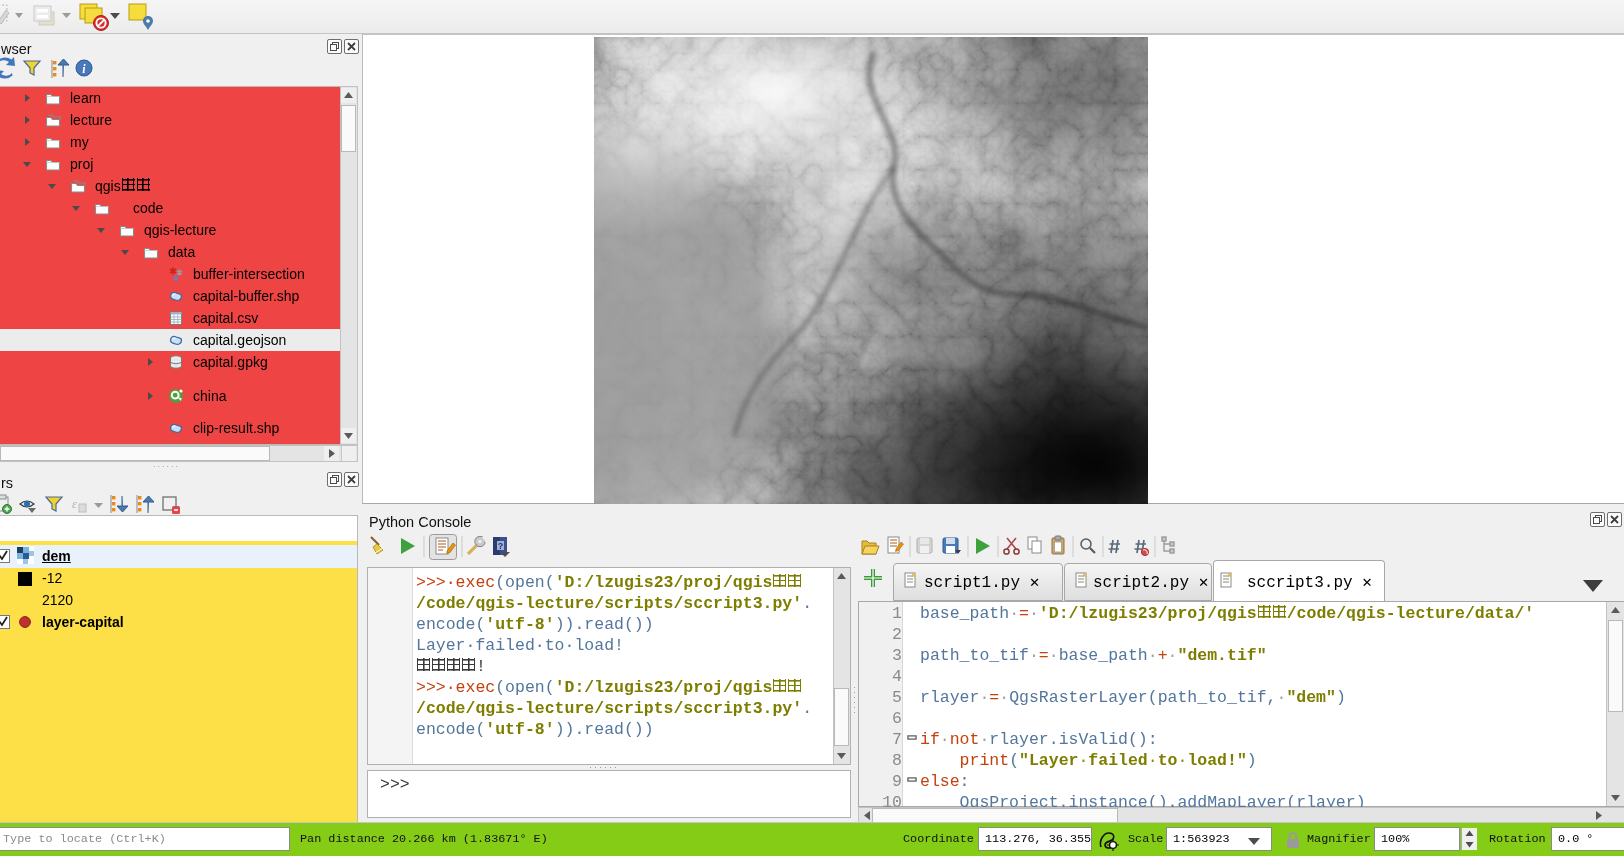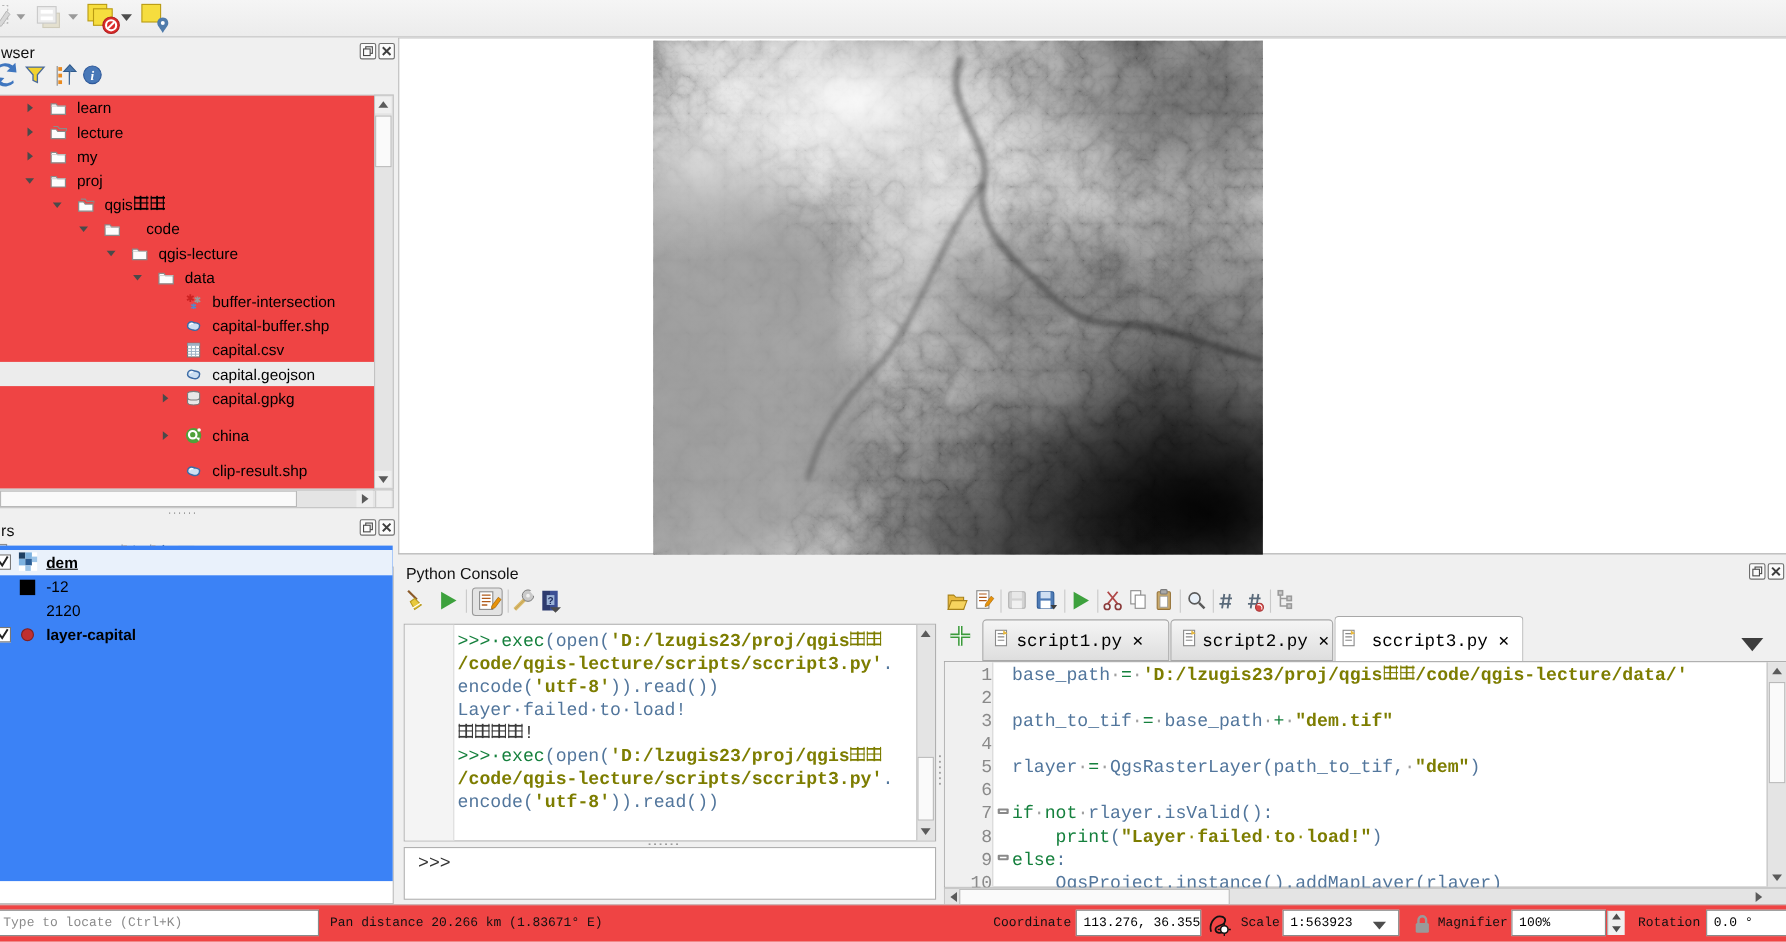--- a/index.html
+++ b/index.html
@@ -26,23 +26,23 @@
  linear-gradient(currentColor,currentColor) 0 50%/1.4px 100% no-repeat,
  linear-gradient(currentColor,currentColor) 100% 50%/1.4px 100% no-repeat}
 .sb-v{position:absolute;background:#e4e4e4;border:1px solid #c2c2c2}
 .sb-th{position:absolute;background:#fafafa;border:1px solid #b9b9b9}
 
 #map{position:absolute;left:362px;top:34px;width:1262px;height:470px;background:#fff;border-left:1px solid #b9b9b9;border-bottom:1px solid #a8a8a8;border-top:1px solid #c3c3c3}
 
 #pydock{position:absolute;left:363px;top:505px;width:1261px;height:317px;background:#f0f0f0}
 .codebox{position:absolute;background:#fff;border:1px solid #b0b0b0;font-family:"Liberation Mono",monospace;font-size:16.5px;line-height:21px}
 .lnum{color:#8a8a8a;text-align:right;position:absolute}
-.k{color:#15803d}.n{color:#52769c}.s{color:#7d7d00;font-weight:bold}.w{color:#a0a0a0}
-
-#statusbar{position:absolute;left:0;top:822px;width:1624px;height:34px;background:#ef4444;border-top:1px solid #c6c6c6;font-family:"Liberation Mono",monospace;font-size:11.8px}
+.k{color:#c2410c}.n{color:#52769c}.s{color:#7d7d00;font-weight:bold}.w{color:#a0a0a0}
+
+#statusbar{position:absolute;left:0;top:822px;width:1624px;height:34px;background:#84cc16;border-top:1px solid #c6c6c6;font-family:"Liberation Mono",monospace;font-size:11.8px}
 .sbox{position:absolute;background:#fff;border:1px solid #8a8a8a;height:24px;line-height:22px;padding-left:6px;white-space:nowrap;overflow:hidden}
 .slabel{position:absolute;top:9px;color:#111}
 </style></head>
 <body>
 <div id="topbar">
  <svg class="abs" style="left:0;top:2px" width="560" height="30" viewBox="0 0 560 30">
 
   <rect x="-6" y="3" width="13" height="16" fill="none" stroke="#b5b5b5" stroke-dasharray="2 2"></rect>
   <path d="M-2 20 L6 8 L9 11 L1 22 Z" fill="#d8d8d8" stroke="#b0b0b0" stroke-width="0.8"></path>
   <path d="M15 11 l8 0 l-4 5 z" fill="#9a9a9a"></path>
@@ -310,21 +310,21 @@
   <rect x="138" y="15" width="3.4" height="3.4" fill="#e98a1f"></rect>
   <path d="M137 2 L137 20" stroke="#888" stroke-width="1"></path>
   <path d="M148 20 L148 9 L143 9 L148.5 3 L154 9 L149 9" fill="#4a79b0" stroke="#2f5a8c" stroke-width="1"></path>
 
   <rect x="163" y="4" width="13" height="13" fill="none" stroke="#7a7a7a" stroke-width="1.4"></rect>
   <rect x="172" y="13" width="8" height="8" rx="1.5" fill="#e04848"></rect>
   <rect x="174" y="16.2" width="4" height="1.6" fill="#fff"></rect>
  </svg>
 
  <div class="tree" style="left:-1px;top:480px;width:359px;height:307px"></div>
- <div id="ltree" class="abs" style="left:0;top:461px;width:357px;height:305px;overflow:hidden;background:#3b82f6">
+ <div id="ltree" class="abs" style="left:0;top:506px;width:357px;height:305px;overflow:hidden;background:#fde047">
   <div class="abs" style="left:0;top:4px;width:357px;height:23px;background:#e9f1fb"></div>
 
   <div class="abs" style="left:-4px;top:8px;width:14px;height:14px;background:#fff;border:1px solid #787878"></div>
   <svg class="abs" style="left:-4px;top:8px" width="14" height="14">
         <path d="M3 6 L6 10 L11 2" fill="none" stroke="#222" stroke-width="1.8"></path>
       </svg>
   <svg class="abs" style="left:17px;top:6px" width="17" height="17" viewBox="0 0 17 17">
    <rect width="17" height="17" fill="#fff"></rect>
    <rect x="0" y="0" width="6" height="6" fill="#1d3f63"></rect>
         <rect x="6" y="0" width="6" height="6" fill="#7db2e0"></rect>

